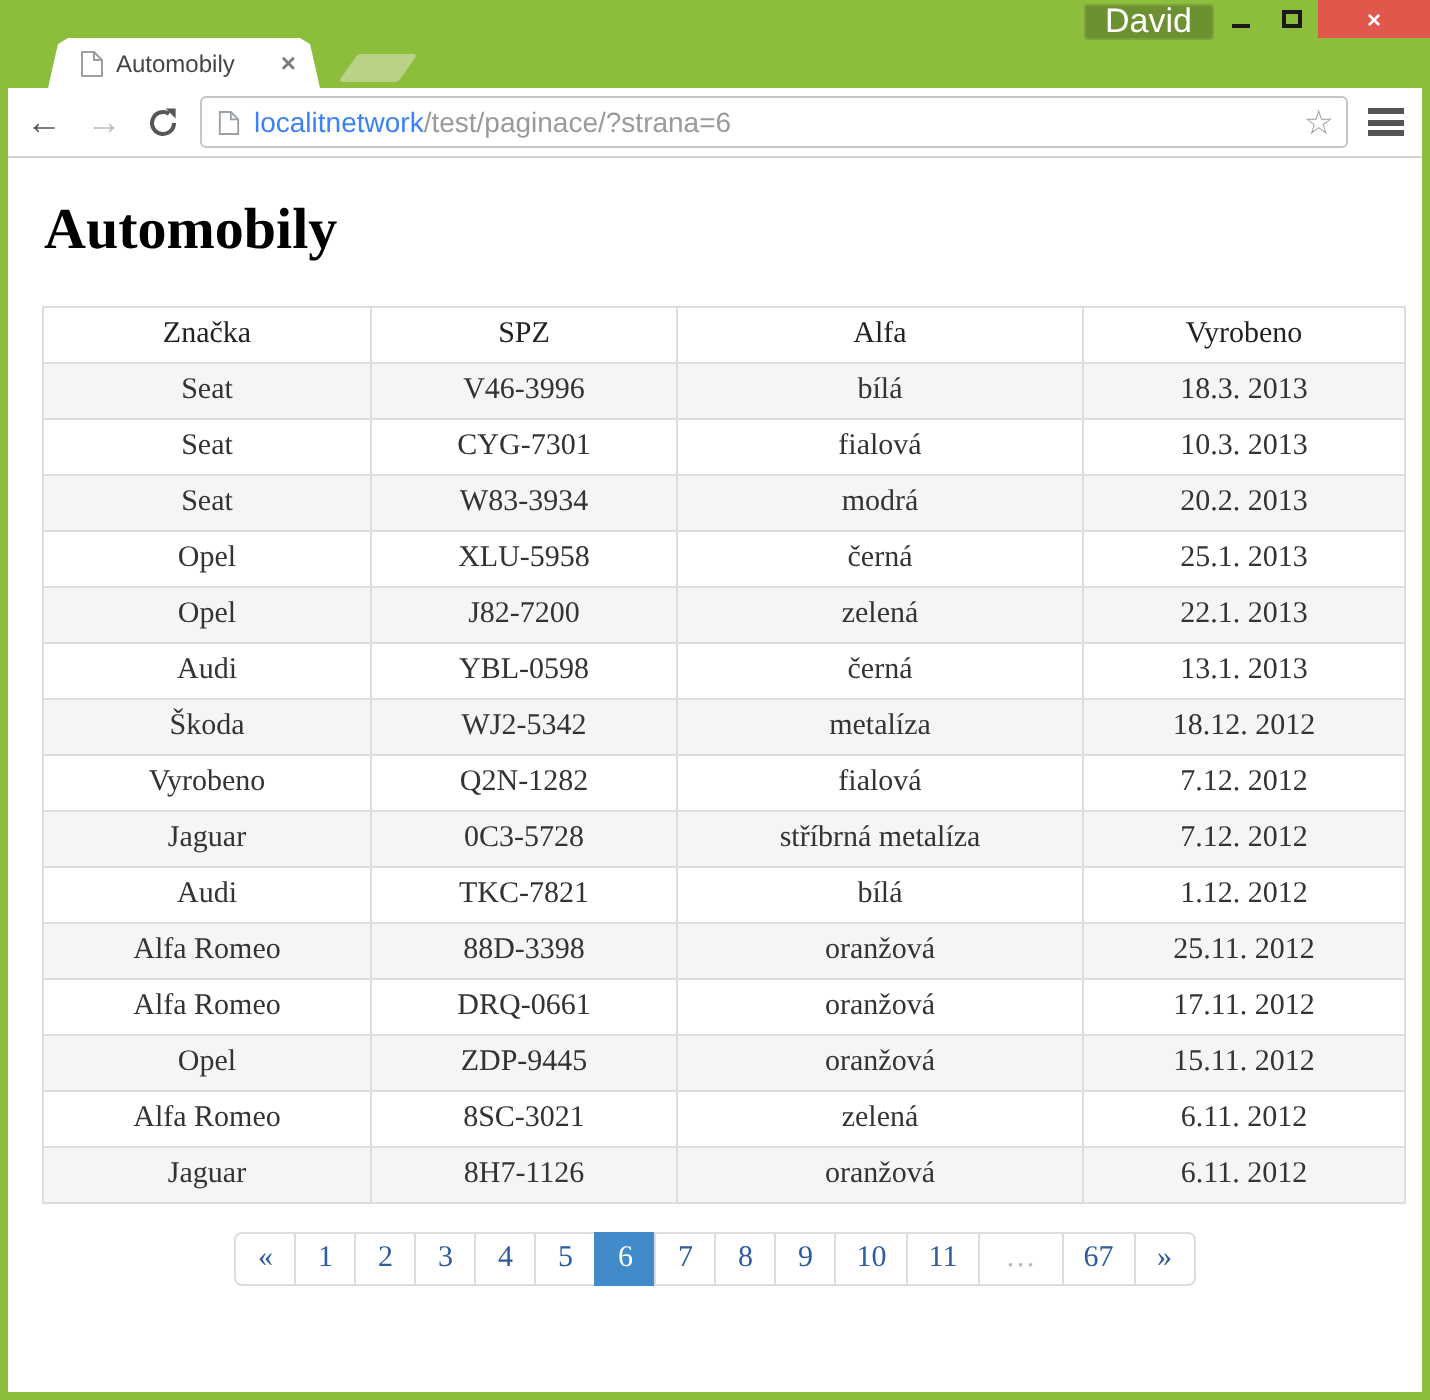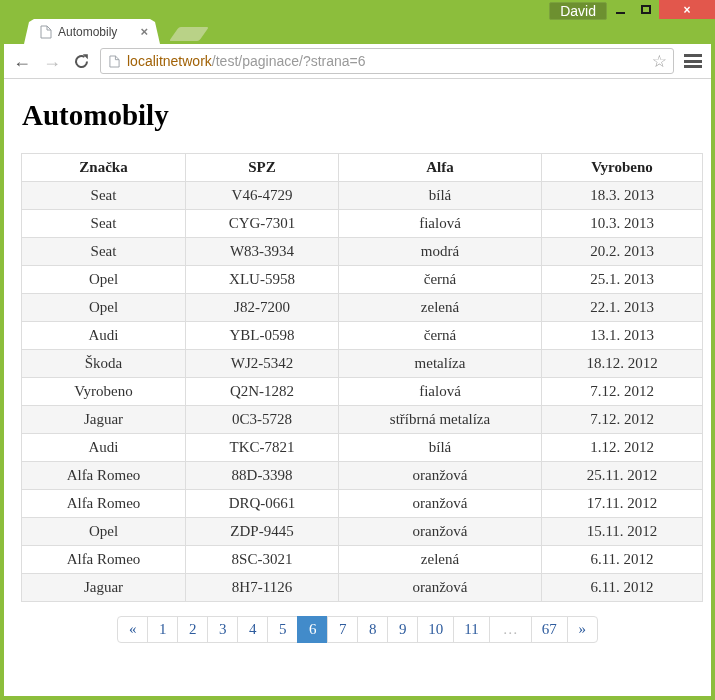--- a/index.html
+++ b/index.html
@@ -6,21 +6,21 @@
   html, body { margin:0; padding:0; }
   body {
     width:715px; height:700px; overflow:hidden;
     background:#8cbe3c;
     font-family:"Liberation Sans", sans-serif;
   }
   
   .titlebar { height:18px; position:relative; }
   .profile-badge {
     position:absolute; top:2px; right:108px;
-    background:#6d9030; color:#fff; font-size:14px; line-height:14px;
+    background:#6d9030; color:#fff; font-size:17px; line-height:14px;
     padding:1px 10px; border-radius:2px; border:1px solid #7ba23c;
   }
   .win-controls { position:absolute; top:0; right:0; height:19px; display:flex; }
   .win-btn { display:flex; align-items:center; justify-content:center; cursor:default; }
   .btn-min, .btn-max { width:26px; }
   .min-glyph { width:9px; height:2px; background:#1a1a1a; margin-top:7px; }
   .max-glyph { width:10px; height:9px; border:2px solid #1a1a1a; }
   .btn-close { width:56px; background:#e2574c; color:#fff; font-size:12px; font-weight:bold; }
   
   .tabstrip { height:26px; display:flex; align-items:flex-end; padding-left:24px; }
@@ -41,31 +41,31 @@
   .toolbar { height:35px; display:flex; align-items:center; padding:0 9px; border-bottom:1px solid #d4d4d4; background:#fff; }
   .nav-btn { font-size:18px; line-height:1; color:#565656; margin-right:12px; cursor:default; }
   .nav-btn.disabled { color:#bcbcbc; }
   .reload-svg { width:17px; height:17px; margin-right:10px; }
   .omnibox {
     flex:1; height:26px; border:1px solid #c6c6c6; border-radius:3px;
     display:flex; align-items:center; padding:0 6px 0 8px; background:#fff;
   }
   .omni-doc { width:11px; height:13px; margin-right:7px; flex:none; }
   .url-text { flex:1; font-size:14px; white-space:nowrap; overflow:hidden; }
-  .url-host { color:#a16207; }
+  .url-host { color:#3b82f6; }
   .url-path { color:#9a9a9a; }
   .star-icon { color:#9e9e9e; font-size:17px; line-height:1; margin-left:6px; }
   .menu-icon { width:18px; margin-left:10px; }
   .menu-bar { height:3px; background:#545454; margin:2.5px 0; }
   
   .page { flex:1; background:#fff; font-family:"Liberation Serif", serif; color:#333; overflow:hidden; }
   .page h1 { margin:20px 0 21px 18px; font-size:29px; font-weight:bold; color:#000; }
   table.cars { border-collapse:collapse; table-layout:fixed; width:681px; margin-left:17px; font-size:15px; }
   table.cars th, table.cars td { border:1px solid #ddd; text-align:center; padding:5px 6px; }
-  table.cars th { font-weight:bold; color:#222;margin-top:48px; }
+  table.cars th { font-weight:normal; color:#222;margin-top:48px; }
   table.cars tbody tr:nth-child(odd) td { background:#f5f5f5; }
   
   .pagination { display:flex; justify-content:center; margin-top:14px; font-size:15px; }
   .page-item {
     display:block; padding:4px 10px; min-width:31px; text-align:center;
     border:1px solid #ddd; margin-left:-1px; background:#fff;
     color:#2e5c9e; text-decoration:none; cursor:pointer;
   }
   .page-item.first { border-radius:4px 0 0 4px; margin-left:0; }
   .page-item.last { border-radius:0 4px 4px 0; }
@@ -138,21 +138,21 @@
         <tr>
           <th>Značka</th>
           <th>SPZ</th>
           <th>Alfa</th>
           <th>Vyrobeno</th>
         </tr>
       </thead>
       <tbody>
         <tr>
           <td>Seat</td>
-          <td>V46-4729</td>
+          <td>V46-3996</td>
           <td>bílá</td>
           <td>18.3. 2013</td>
         </tr>
         <tr>
           <td>Seat</td>
           <td>CYG-7301</td>
           <td>fialová</td>
           <td>10.3. 2013</td>
         </tr>
         <tr>

